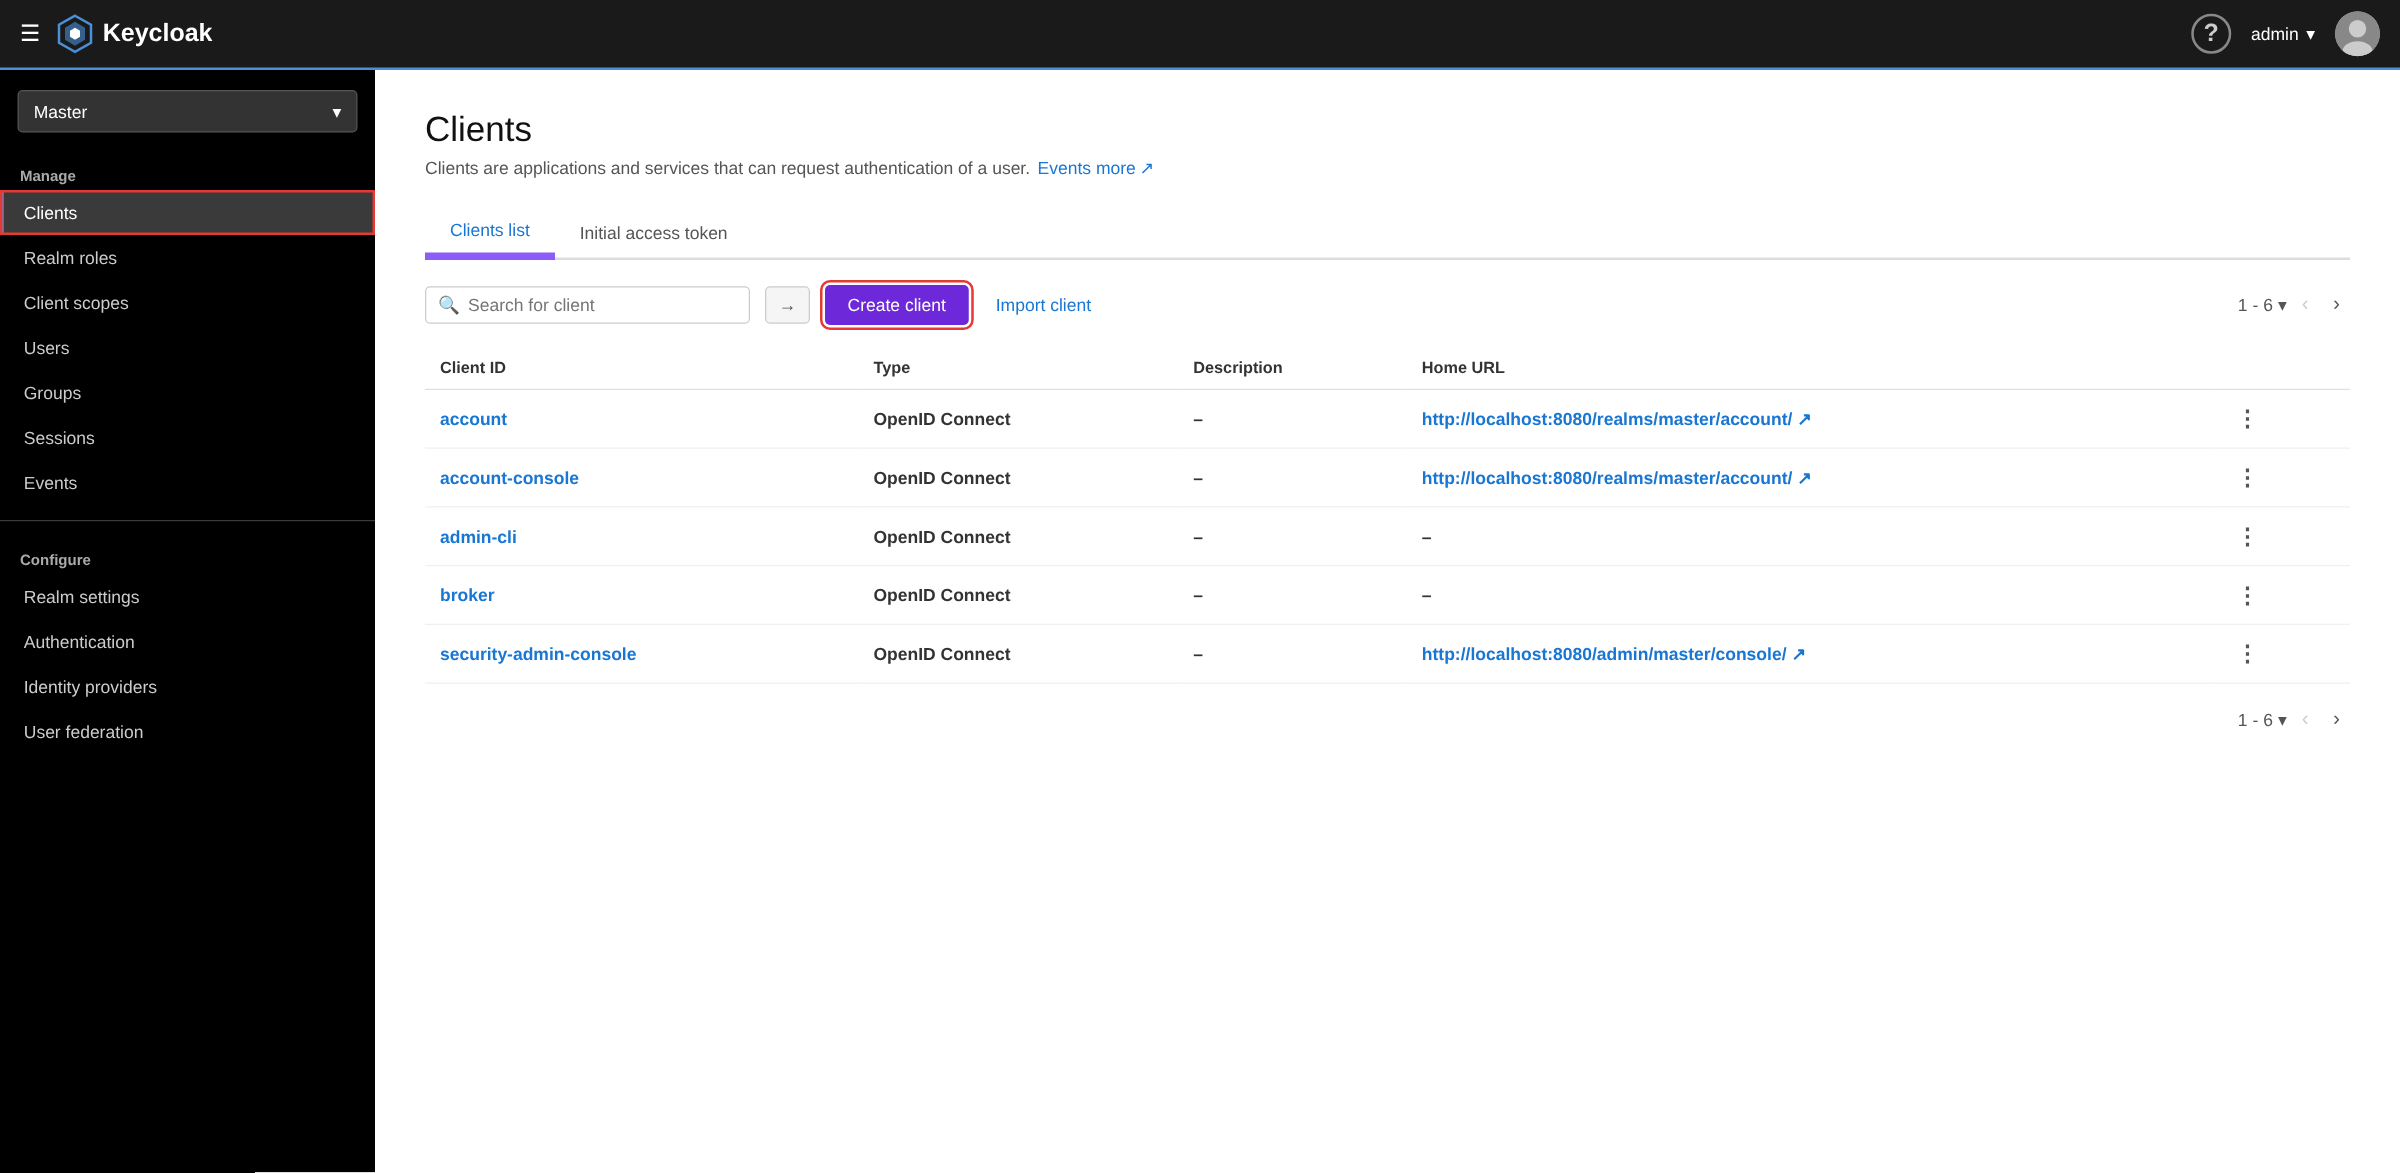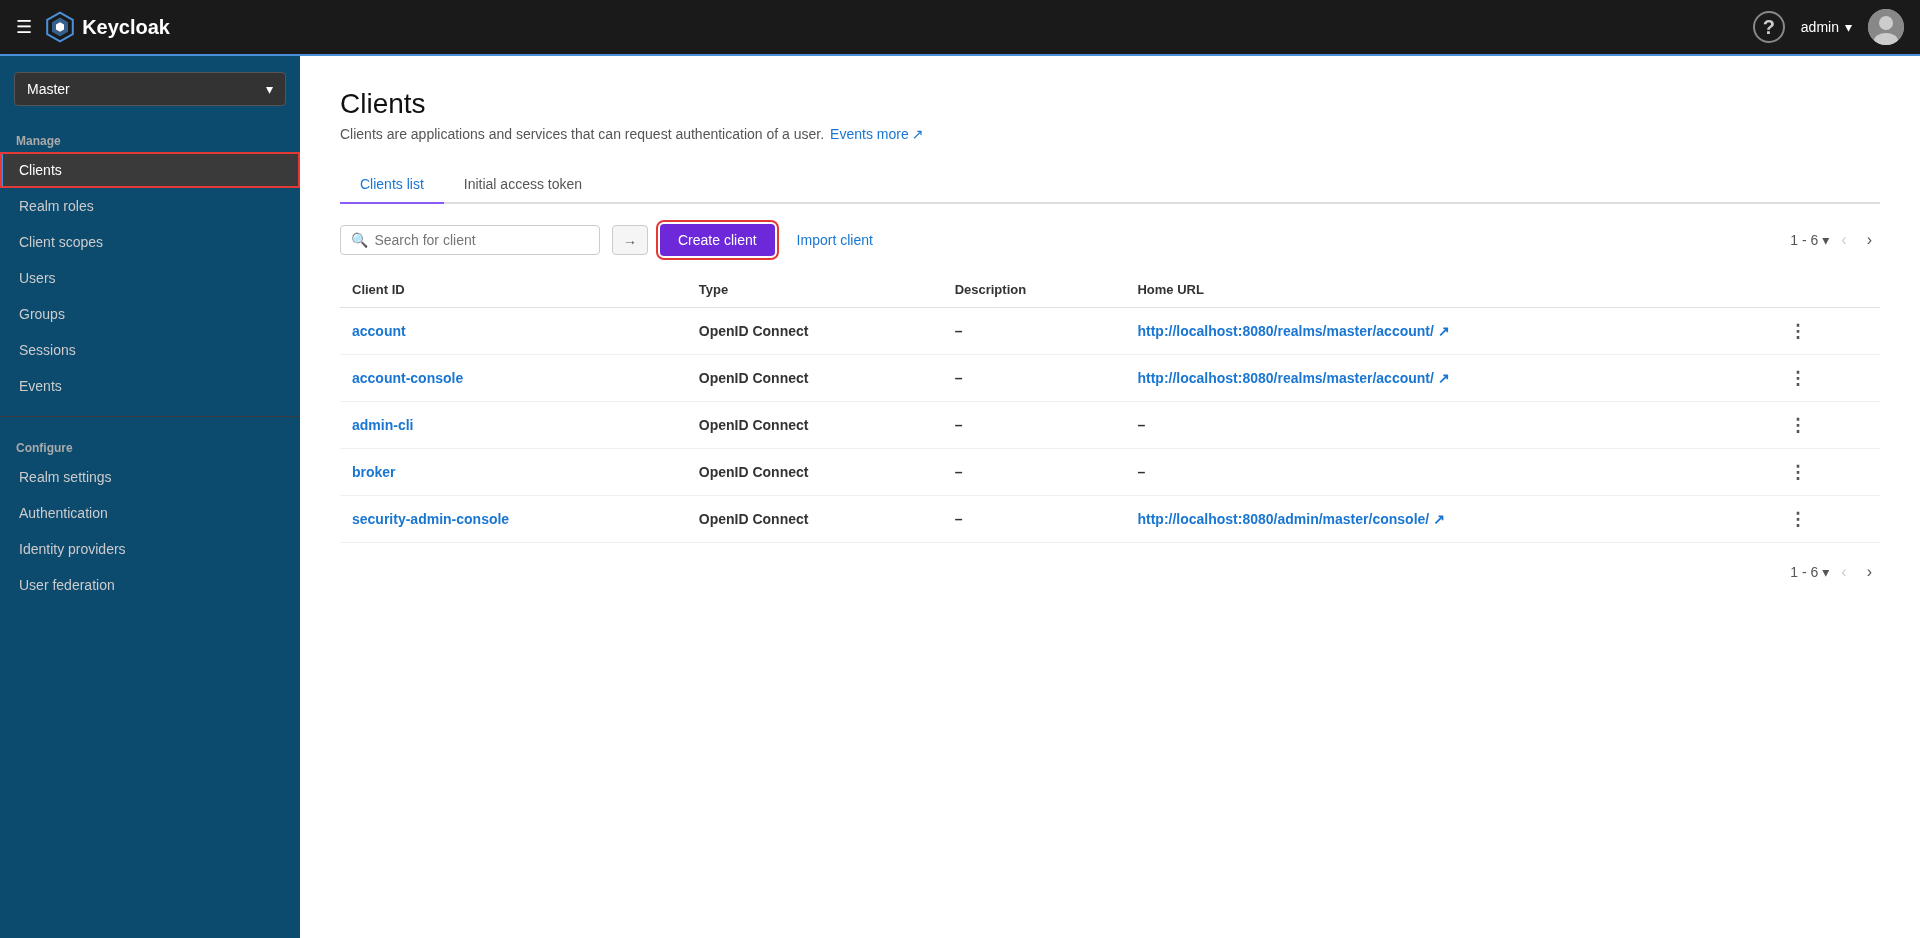--- a/index.html
+++ b/index.html
@@ -24,21 +24,21 @@
     .help-icon { color: #ccc; font-size: 20px; cursor: pointer; width: 32px; height: 32px; border: 2px solid #888; border-radius: 50%; display: flex; align-items: center; justify-content: center; font-weight: bold; }
     .user-menu { display: flex; align-items: center; gap: 6px; color: #fff; cursor: pointer; }
     .avatar { width: 36px; height: 36px; border-radius: 50%; background: #aaa; display: flex; align-items: center; justify-content: center; color: #fff; font-size: 18px; overflow: hidden; }
 
     
     .main-layout { display: flex; flex: 1; overflow: hidden; }
 
     
     .sidebar {
       width: 300px;
-      background: #0c4a6e;
+      background: #000000;
       color: #ddd;
       display: flex;
       flex-direction: column;
       flex-shrink: 0;
       overflow-y: auto;
     }
     .realm-selector {
       margin: 16px 14px;
       background: #333;
       border: 1px solid #555;
@@ -92,21 +92,21 @@
       cursor: pointer;
       color: #555;
       font-size: 14px;
       border-bottom: 2px solid transparent;
       margin-bottom: -2px;
       background: none;
       border-top: none;
       border-left: none;
       border-right: none;
     }
-    .tab.active { color: #1976d2; border-bottom: 2px solid #8b5cf6; font-weight: 500; }
+    .tab.active { color: #1976d2; border-bottom: 6px solid #8b5cf6; font-weight: 500; }
 
     
     .toolbar { display: flex; align-items: center; gap: 12px; margin-bottom: 16px; justify-content: space-between; }
     .toolbar-left { display: flex; align-items: center; gap: 12px; }
     .search-box {
       display: flex;
       align-items: center;
       border: 1px solid #ccc;
       border-radius: 4px;
       padding: 6px 10px;

